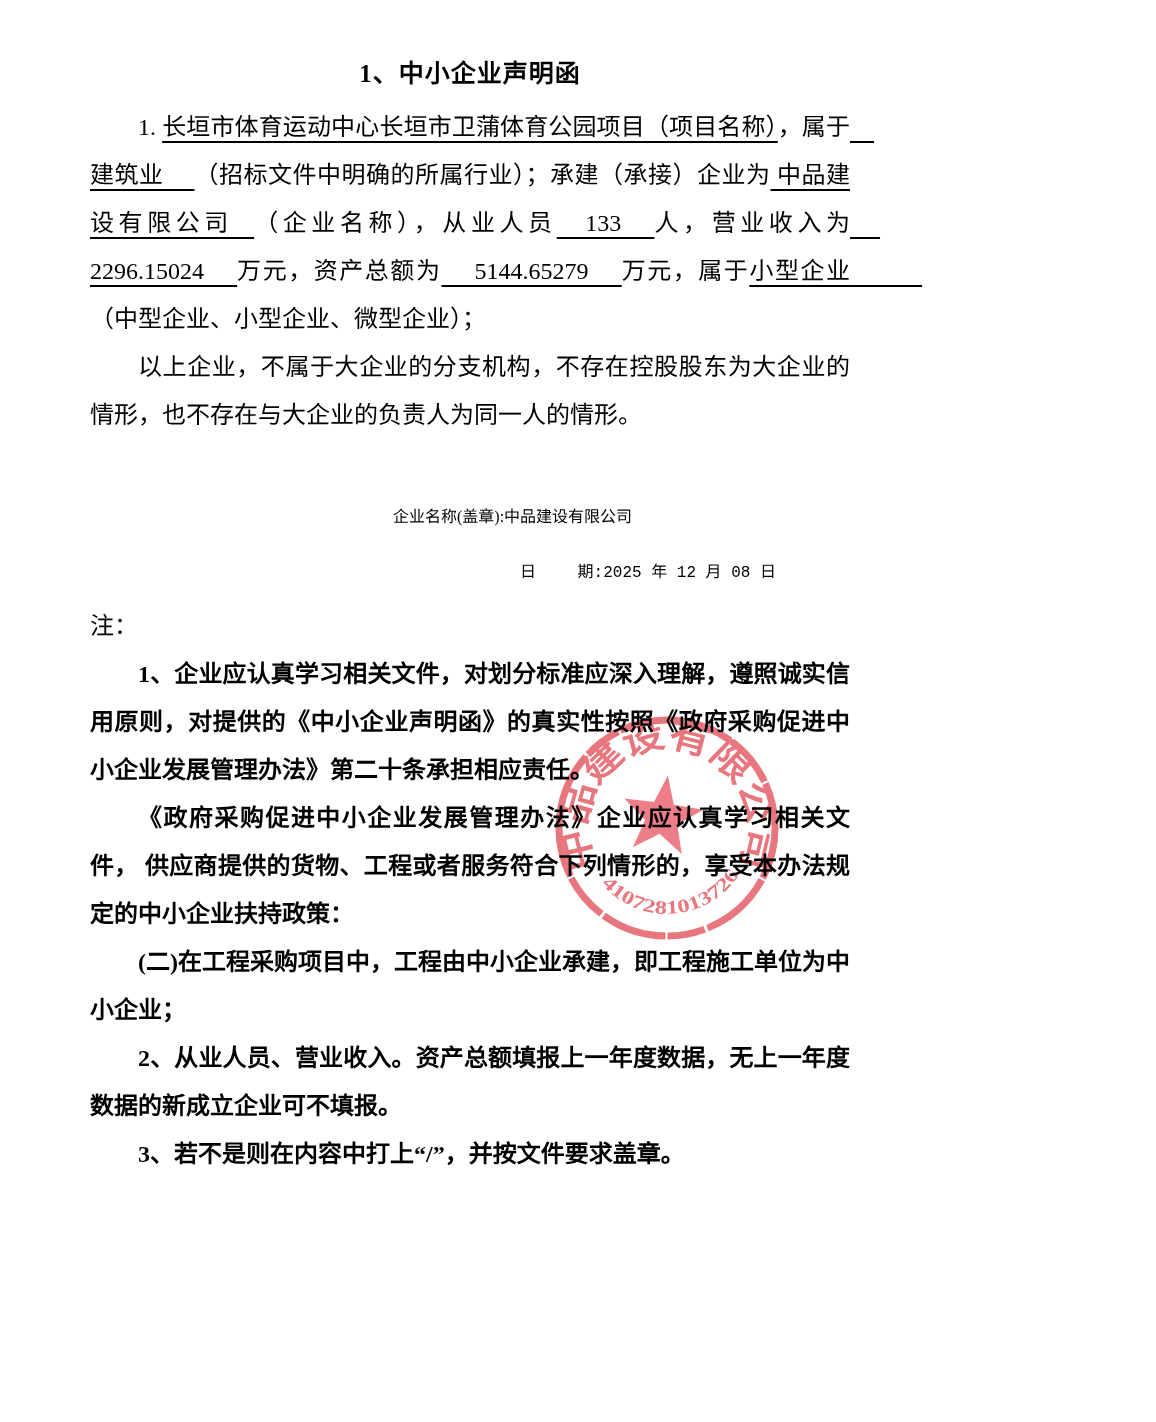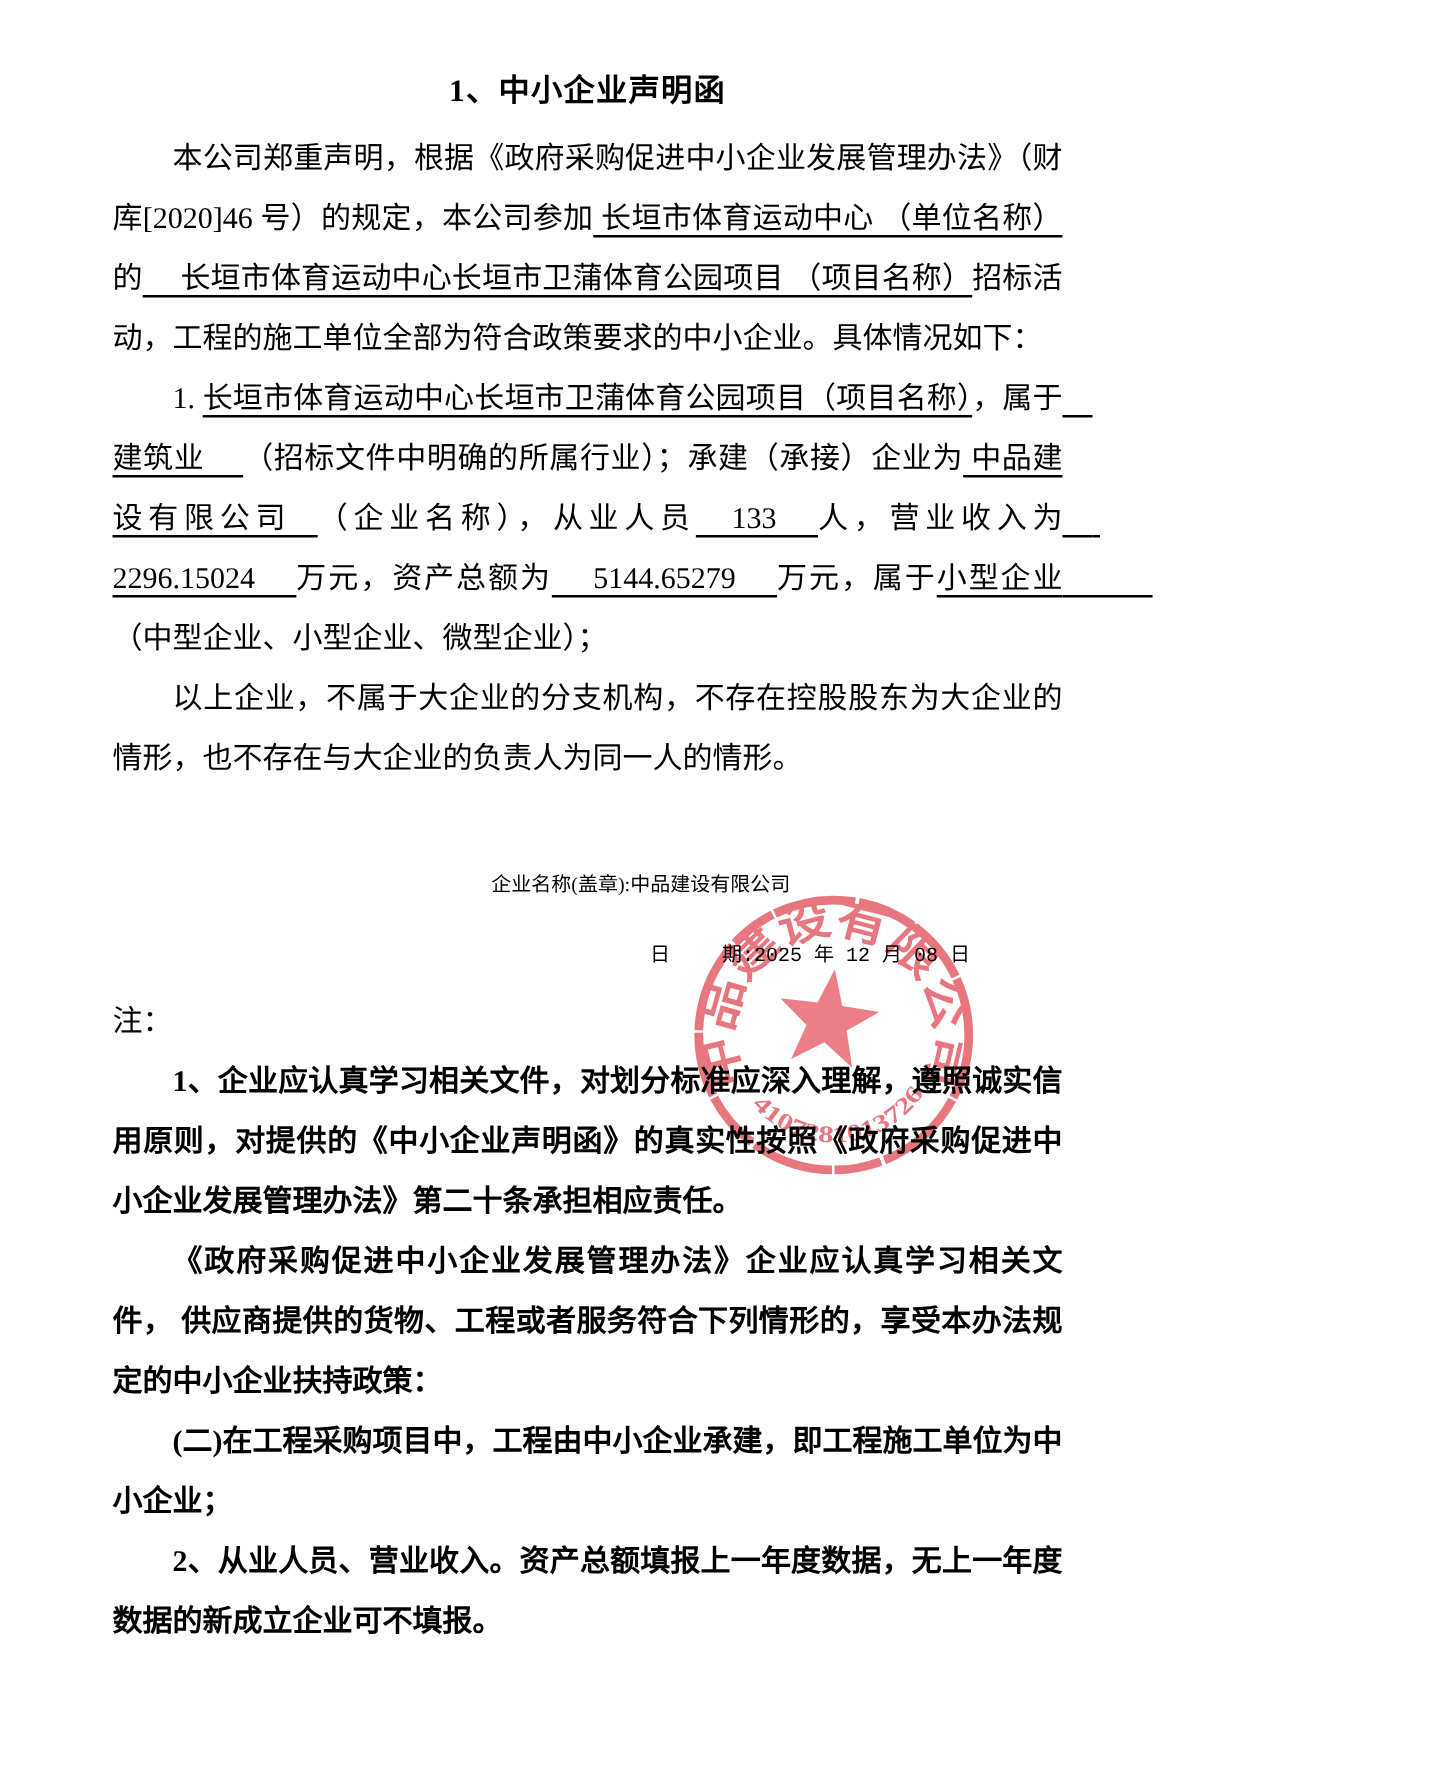--- a/index.html
+++ b/index.html
@@ -76,34 +76,34 @@
 </style>
 </head>
 <body>
 
 <div class="page">
 
   <div class="doc-heading">1、中小企业声明函</div>
 
 
   <div class="body-text">
-    <p class="para"><span>本公司郑重声明，根据《政府采购促进中小企业发展管理办法》（财库[2020]46 号）的规定，本公司参加</span><span class="u"> 长垣市体育运动中心 （单位名称）</span><span>的</span><span class="u">　 长垣市体育运动中心长垣市卫蒲体育公园项目 （项目名称）</span><span>招标活动，工程的施工单位全部为符合政策要求的中小企业。具体情况如下：</span></p>
     <p class="para"><span>1. </span><span class="u">长垣市体育运动中心长垣市卫蒲体育公园项目（项目名称）</span><span>，属于</span><span class="u">　建筑业　 </span><span>（招标文件中明确的所属行业）；承建（承接）企业为</span><span class="u"> 中品建设有限公司  </span><span>（企业名称），从业人员</span><span class="u">　133　</span><span>人，营业收入为</span><span class="u">　 2296.15024 　</span><span>万元，资产总额为</span><span class="u">　 5144.65279 　</span><span>万元，属于</span><span class="u">小型企业　　　</span><span>（中型企业、小型企业、微型企业）；</span></p>
     <p class="para"><span>以上企业，不属于大企业的分支机构，不存在控股股东为大企业的情形，也不存在与大企业的负责人为同一人的情形。</span></p>
   </div>
 
   <div class="sig-line sig-name">企业名称(盖章):中品建设有限公司</div>
   <div class="sig-line sig-date">日　　 期:2025 年 12 月 08 日</div>
 
   <div class="notes">
     <p class="note-label">注：</p>
     <p class="note">1、企业应认真学习相关文件，对划分标准应深入理解，遵照诚实信用原则，对提供的《中小企业声明函》的真实性按照《政府采购促进中小企业发展管理办法》第二十条承担相应责任。</p>
     <p class="note">《政府采购促进中小企业发展管理办法》企业应认真学习相关文件， 供应商提供的货物、工程或者服务符合下列情形的，享受本办法规定的中小企业扶持政策：</p>
     <p class="note">(二)在工程采购项目中，工程由中小企业承建，即工程施工单位为中小企业；</p>
     <p class="note">2、从业人员、营业收入。资产总额填报上一年度数据，无上一年度数据的新成立企业可不填报。</p>
+    <p class="note">3、若不是则在内容中打上“/”，并按文件要求盖章。</p>
   </div>
 
   <svg class="seal" viewBox="0 0 232 232" xmlns="http://www.w3.org/2000/svg">
     <g opacity="0.82">
       <circle cx="116" cy="116" r="108" fill="none" stroke="#e35862" stroke-width="7" stroke-dasharray="52 2 74 3 38 2 66 3 47 2"></circle>
       <path id="seal-top-arc" d="M 46.7 156 A 80 80 0 1 1 185.3 156" fill="none"></path>
       <path id="seal-bottom-arc" d="M 45.6 165.3 A 86 86 0 0 0 186.4 165.3" fill="none"></path>
       <text font-size="36" fill="#e35862">
         <textPath href="#seal-top-arc" startOffset="2" textLength="330" lengthAdjust="spacingAndGlyphs">中品建设有限公司</textPath>
       </text>

